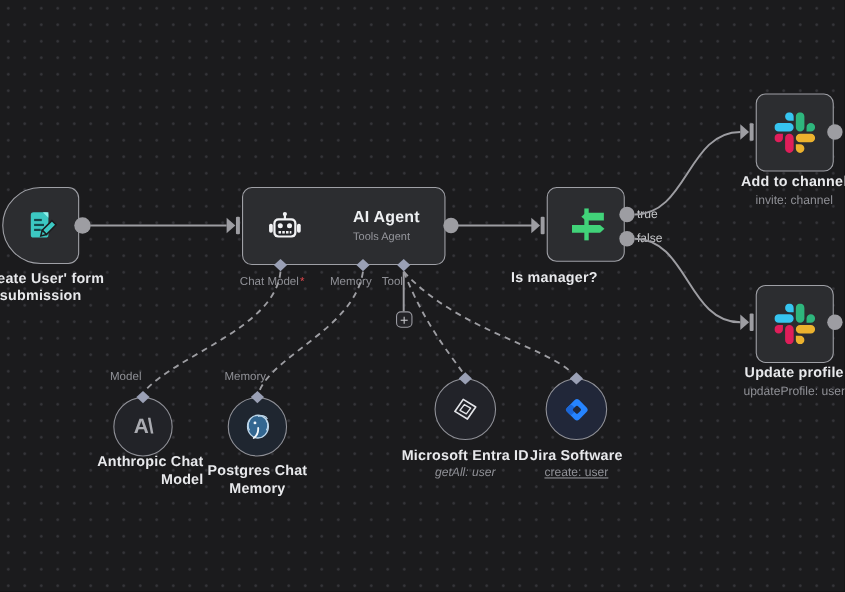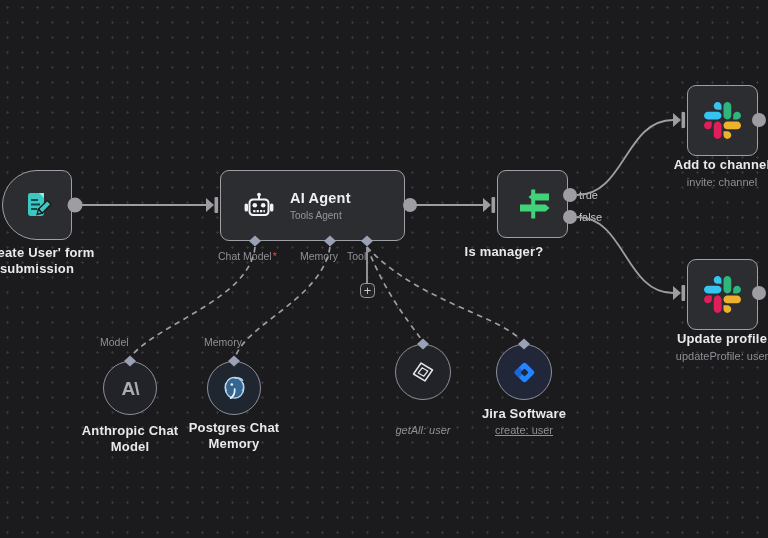--- a/index.html
+++ b/index.html
@@ -63,21 +63,21 @@
         <rect x="10" y="19" width="6" height="2" fill="#15474b"></rect>
         <g transform="translate(26.2,11.5) rotate(45)">
           <rect x="0" y="0" width="5.4" height="12.5" fill="#3cc8c2" stroke="#1b1b1d" stroke-width="1.4"></rect>
           <polygon points="0,12.5 5.4,12.5 2.7,17" fill="#3cc8c2" stroke="#1b1b1d" stroke-width="1.4"></polygon>
         </g>
       </svg>
     </span>
   </div>
   <div class="node-label" style="left:-33px;top:245px;width:140px;">'Create User' form submission</div>
 
-  <div class="node agent" style="left:220px;top:170px;width:185px;height:71px;">
+  <div class="node agent" style="left:220px;top:170px;width:185px;height:71px;gap:31px;">
     <span>
       <svg width="36" height="36" viewBox="0 0 36 36">
         <circle cx="18" cy="6.6" r="1.9" fill="#f1f2f4"></circle>
         <rect x="17" y="7.5" width="2" height="3.5" fill="#f1f2f4"></rect>
         <rect x="3.6" y="15.5" width="3.4" height="8" rx="1.6" fill="#f1f2f4"></rect>
         <rect x="29" y="15.5" width="3.4" height="8" rx="1.6" fill="#f1f2f4"></rect>
         <rect x="7.5" y="10.5" width="21" height="17.5" rx="4.5" fill="#f1f2f4"></rect>
         <rect x="9.5" y="12.5" width="17" height="13.5" rx="3" fill="#232428"></rect>
         <circle cx="13.8" cy="17.3" r="2.3" fill="#f1f2f4"></circle>
         <circle cx="22.2" cy="17.3" r="2.3" fill="#f1f2f4"></circle>
@@ -137,21 +137,21 @@
       </svg>
     </span>
   </div>
   <div class="node-label" style="left:647px;top:331px;width:150px;">Update profile</div>
   <div class="node-sublabel" style="left:642px;top:350px;width:160px;">updateProfile: user</div>
 
   <div class="node-circle" style="left:103px;top:361px;width:54px;height:54px;background:#222328;">
     <span class="glyph-anthropic">A\</span>
   </div>
   <div class="port-label" style="left:100px;top:336px;width:60px;">Model</div>
-  <div class="node-label" style="left:75px;top:423px;width:110px;">Anthropic Chat Model</div>
+  <div class="node-label" style="left:75px;top:412px;width:110px;text-align:right;">Anthropic Chat Model</div>
 
   <div class="node-circle" style="left:207px;top:361px;width:54px;height:54px;background:#1f2630;">
     <span>
       <svg width="27" height="27" viewBox="0 0 24 24">
         <ellipse cx="12" cy="11.4" rx="8.4" ry="9.2" fill="#336791" stroke="#bcd6ea" stroke-width="1.1"></ellipse>
         <path d="M5.2,6.5 C3.6,8.2 3.6,12 5.2,14.5" fill="none" stroke="#bcd6ea" stroke-width="1"></path>
         <path d="M18.8,6.5 C20.4,8.2 20.4,12 18.8,14.5" fill="none" stroke="#bcd6ea" stroke-width="1"></path>
         <circle cx="9.6" cy="8.4" r="1.15" fill="#f2f7fb"></circle>
         <path d="M12.2,12.5 C12.4,16.5 11,19 8.6,20.6" fill="none" stroke="#f2f7fb" stroke-width="1.5" stroke-linecap="round"></path>
         <path d="M12,3.2 C14.8,2 18.4,2.6 19.6,5.2" fill="none" stroke="#bcd6ea" stroke-width="1"></path>
@@ -164,20 +164,21 @@
   <div class="node-circle" style="left:395px;top:344px;width:56px;height:56px;background:#222329;">
     <span>
       <svg width="28" height="28" viewBox="0 0 26 26">
         <g transform="rotate(-12 13 13)">
           <path d="M13 4.5 L22 13 L13 21.5 L4 13 Z" fill="none" stroke="#e3e4e8" stroke-width="1.4" stroke-linejoin="round"></path>
           <path d="M13 9 L17.6 13 L13 17 L8.4 13 Z" fill="none" stroke="#e3e4e8" stroke-width="1.2" stroke-linejoin="round"></path>
         </g>
       </svg>
     </span>
   </div>
+  <div class="node-label" style="left:353px;top:406px;width:140px;">Microsoft Entra ID</div>
   <div class="node-sublabel" style="left:353px;top:424px;width:140px;font-style:italic;">getAll: user</div>
 
   <div class="node-circle" style="left:496px;top:344px;width:56px;height:56px;background:#212739;">
     <span>
       <svg width="27" height="27" viewBox="0 0 24 24">
         <g transform="rotate(45 12 12)">
           <rect x="5.2" y="5.2" width="13.6" height="13.6" rx="2.6" fill="#2684FF"></rect>
           <rect x="5.2" y="12.2" width="6.6" height="6.6" rx="1.6" fill="#1b66d6"></rect>
           <rect x="9.4" y="9.4" width="5.2" height="5.2" rx="1" fill="#212739"></rect>
         </g>

